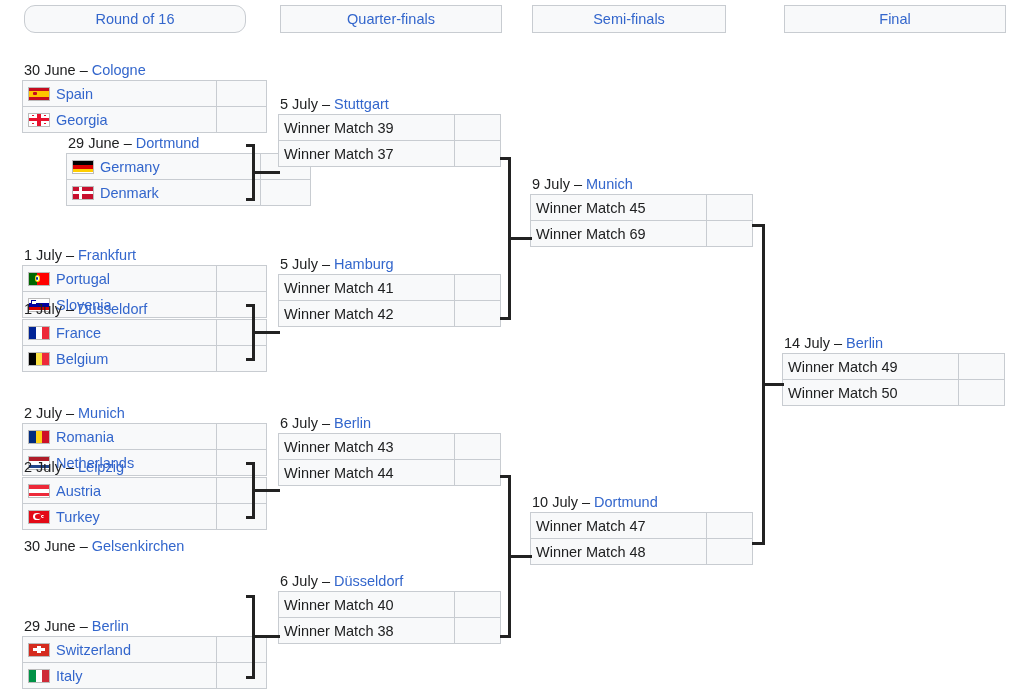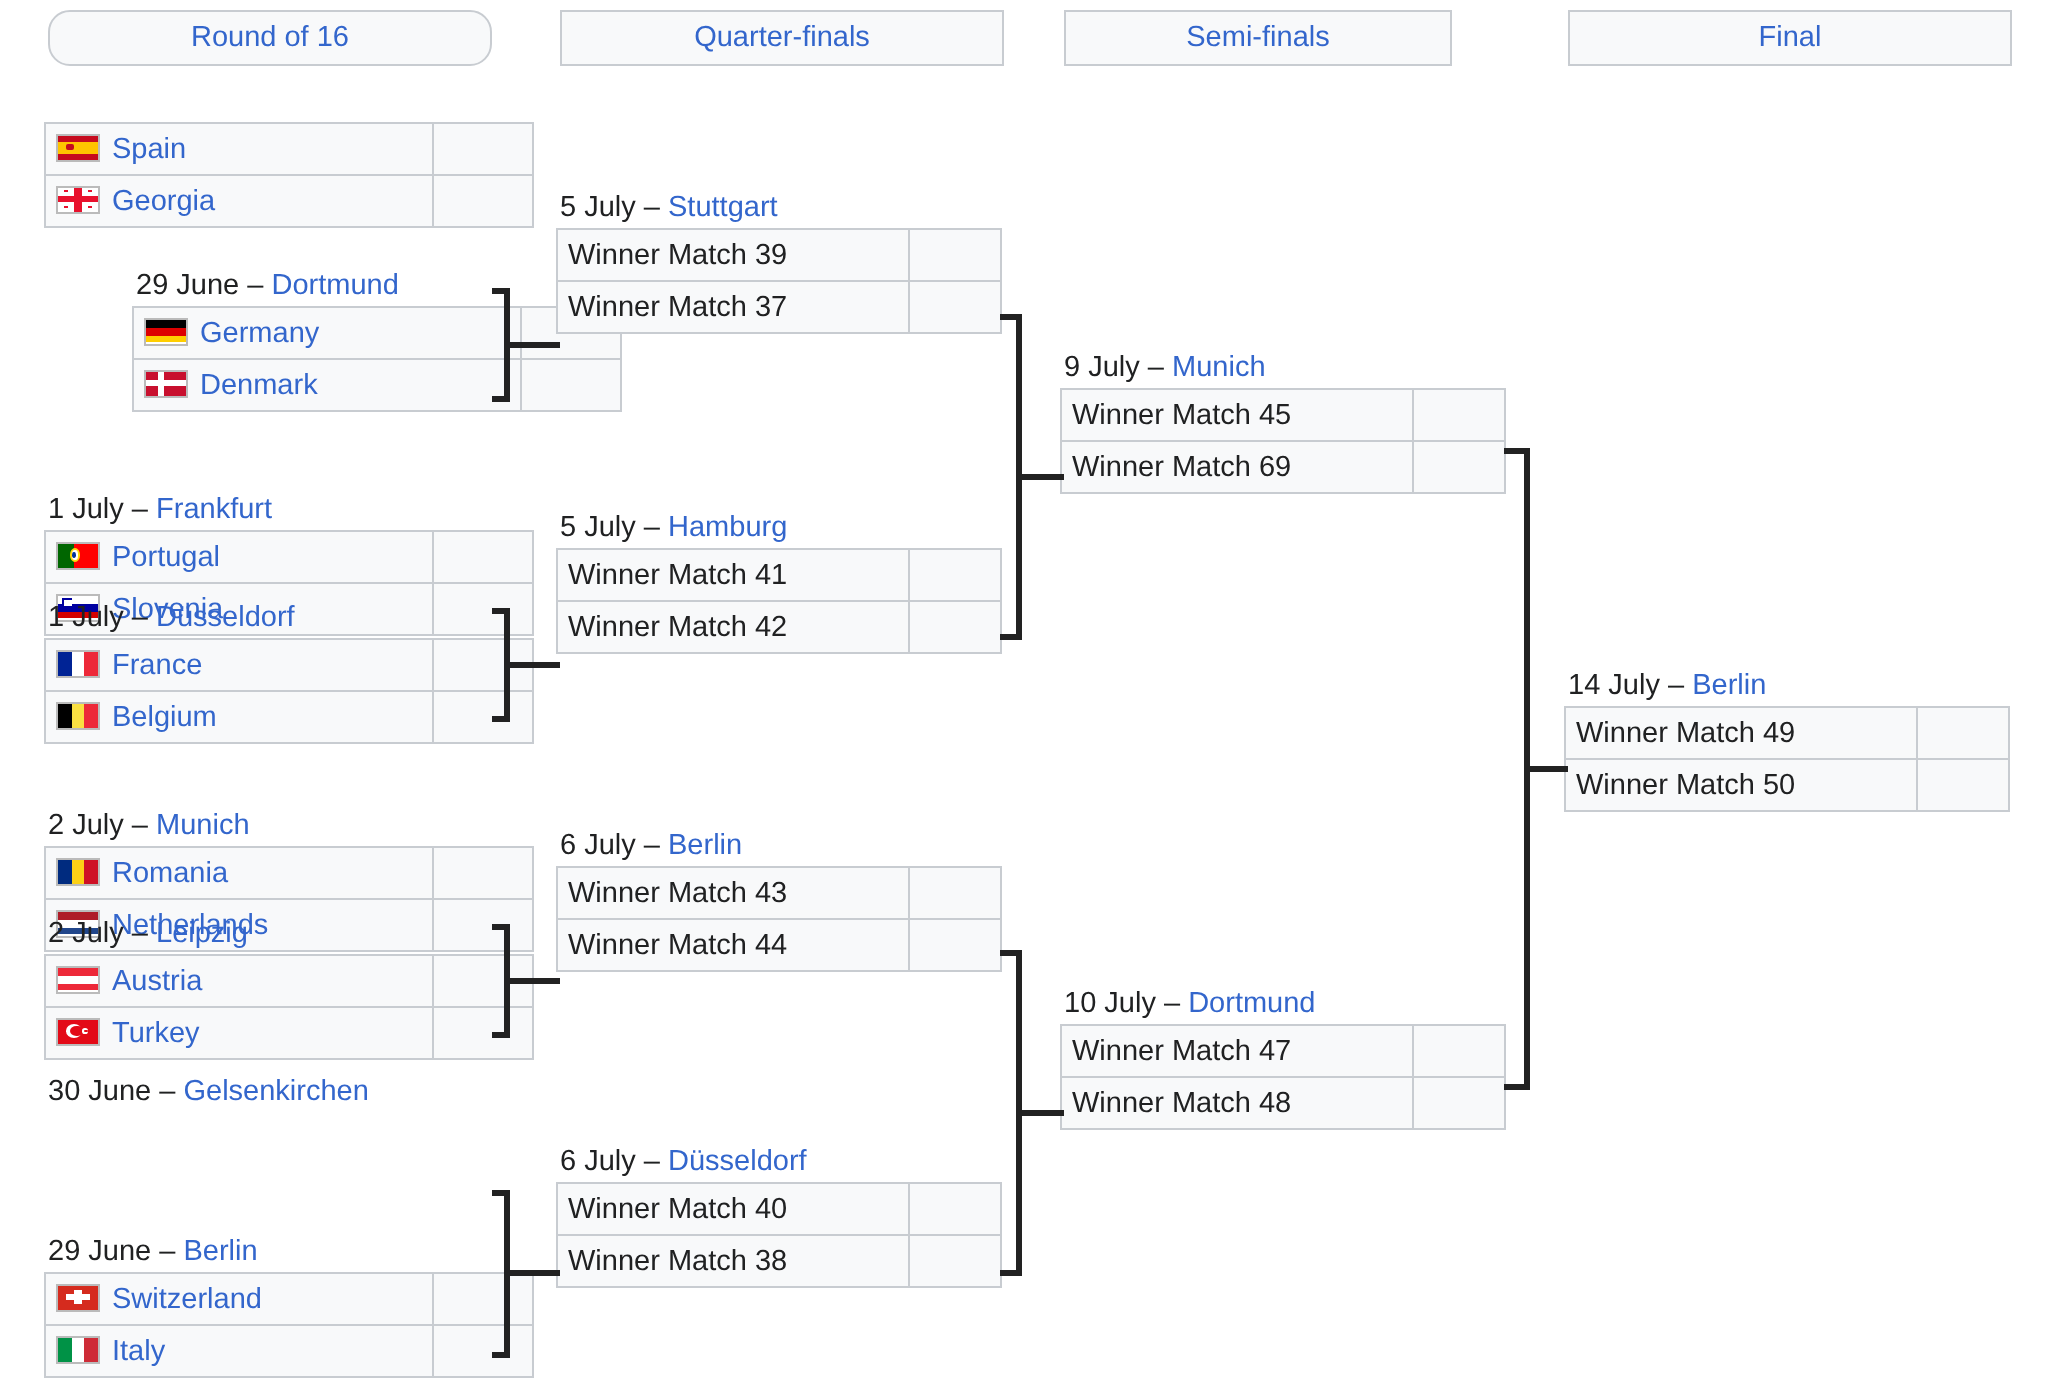--- a/index.html
+++ b/index.html
@@ -103,20 +103,21 @@
 </style>
 </head>
 <body>
 
 <div id="root">
     <div class="round-header" style="left:24px;top:5px;width:222px;border-radius:11px;">Round of 16</div>
     <div class="round-header" style="left:280px;top:5px;width:222px;">Quarter-finals</div>
     <div class="round-header" style="left:532px;top:5px;width:194px;">Semi-finals</div>
     <div class="round-header" style="left:784px;top:5px;width:222px;">Final</div>
     <div class="match" style="left:22px;top:61px;">
+      <div class="match-caption"><span>30 June</span><span> – </span><span class="venue">Cologne</span></div>
       <table class="match-table">
         <tbody>
           <tr>
             <td class="team" style="width:194px"><span class="flag "><i style="left:0;top:0;width:100%;height:25%;background:#c60b1e"></i><i style="left:0;top:25%;width:100%;height:50%;background:#ffc400"></i><i style="left:0;top:75%;width:100%;height:25%;background:#c60b1e"></i><i style="left:22%;top:38%;width:16%;height:26%;background:#c60b1e;border-radius:1px"></i></span><span>Spain</span></td>
             <td class="score" style="width:50px"></td>
           </tr>
           <tr>
             <td class="team" style="width:194px"><span class="flag "><i style="left:0;top:0;width:100%;height:100%;background:#fff"></i><i style="left:42%;top:0;width:16%;height:100%;background:#e8112d"></i><i style="left:0;top:40%;width:100%;height:20%;background:#e8112d"></i><i style="left:14%;top:14%;width:10%;height:5%;background:#e8112d"></i><i style="left:16%;top:9%;width:5%;height:15%;background:#e8112d"></i><i style="left:76%;top:14%;width:10%;height:5%;background:#e8112d"></i><i style="left:78%;top:9%;width:5%;height:15%;background:#e8112d"></i><i style="left:14%;top:80%;width:10%;height:5%;background:#e8112d"></i><i style="left:16%;top:75%;width:5%;height:15%;background:#e8112d"></i><i style="left:76%;top:80%;width:10%;height:5%;background:#e8112d"></i><i style="left:78%;top:75%;width:5%;height:15%;background:#e8112d"></i></span><span>Georgia</span></td>
             <td class="score" style="width:50px"></td>
           </tr>

